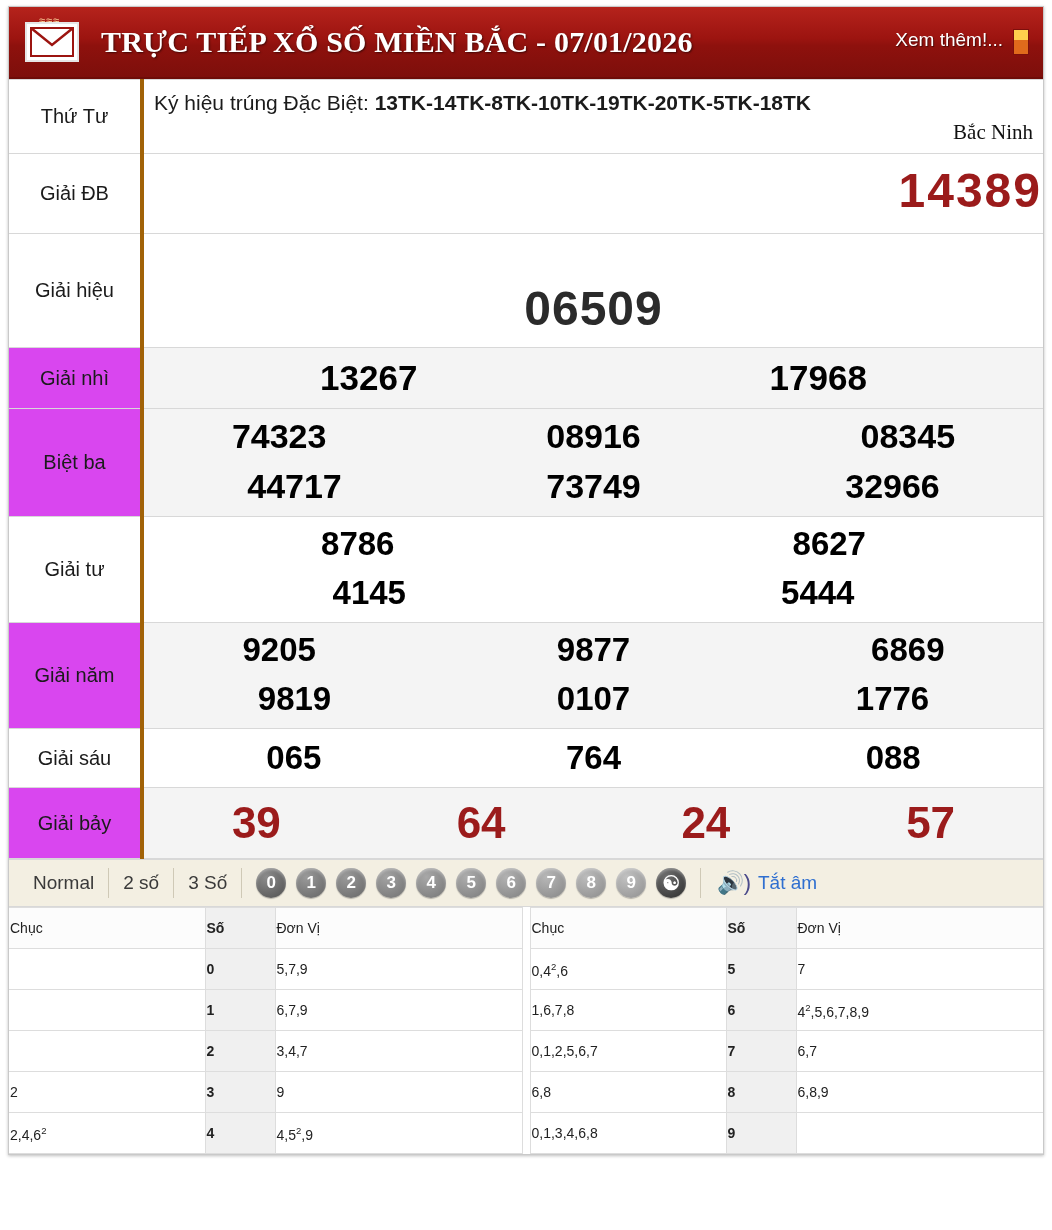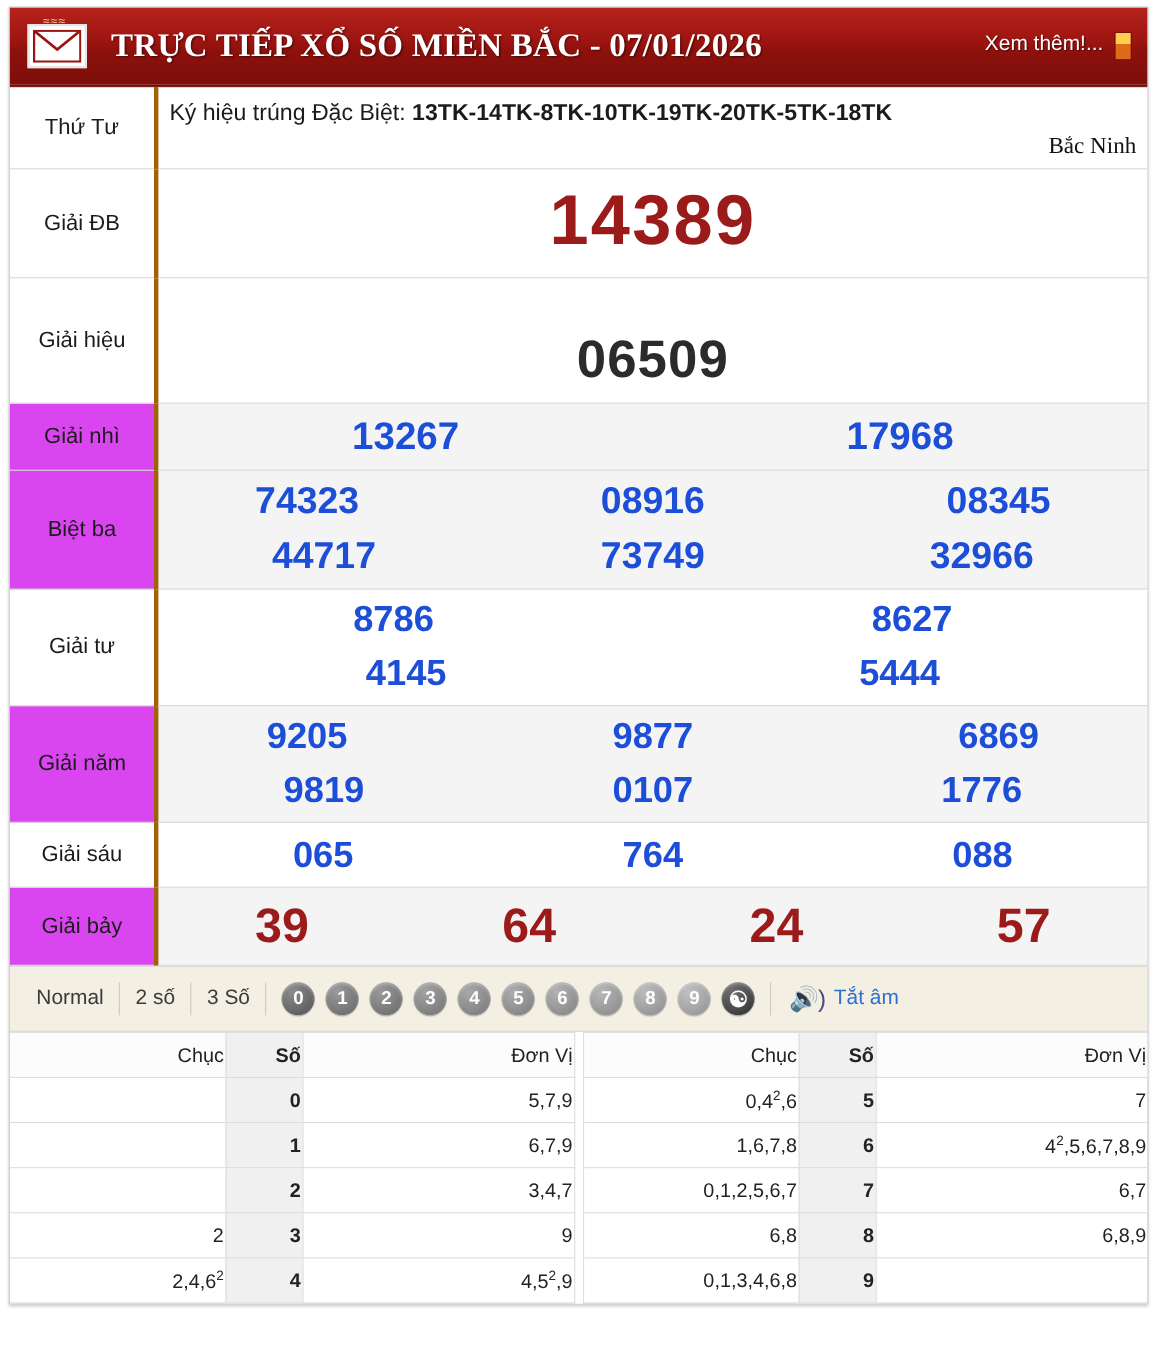--- a/index.html
+++ b/index.html
@@ -109,23 +109,23 @@
   }
   .sym-text b { font-weight: bold; }
   .province {
     text-align: right;
     font-family: "Liberation Serif", serif;
     font-size: 21px;
     color: #111;
     margin-top: 2px;
   }
   .db-num {
-    text-align: center;
+    text-align: right;
     color: #9b1b1b;
-    font-size: 64px;
+    font-size: 48px;
     font-weight: bold;
     letter-spacing: 2px;
     padding: 8px 0 14px 0;
     font-family: "Liberation Sans", sans-serif;
   }
   .g1-num {
     text-align: center;
     color: #2b2b2b;
     font-size: 48px;
     font-weight: bold;
@@ -133,41 +133,41 @@
     padding: 6px 0 10px 0;
     margin-top: 40px;
   }
   .nums {
     display: flex;
     width: 100%;
   }
   .nums > div {
     flex: 1;
     text-align: center;
-    color: #1d4ed8;
+    color: #000000;
     font-weight: bold;
   }
   .g2 .nums > div { font-size: 35px; }
   .g3 .nums > div { font-size: 34px; }
   .g4 .nums > div { font-size: 33px; }
   .g5 .nums > div { font-size: 33px; }
   .g6 .nums > div { font-size: 33px; }
   .g7 .nums > div { font-size: 44px; color: #9b1b1b; }
   .rowpad { padding: 7px 0; gap: 46px; }
   .rowpad2 { padding: 4px 0 9px 0; }
   .cellpad { padding: 10px 0; }
 
   
   .ctrlbar {
     display: flex;
     align-items: center;
     background: #f3efe2;
     border-top: 1px solid #d8d8d8;
     border-bottom: 1px solid #d8d8d8;
-    height: 60px;
+    height: 48px;
     padding: 0 10px;
     gap: 0;
   }
   .ctrl-txt {
     font-size: 19px;
     color: #3a3a3a;
     padding: 0 14px;
     white-space: nowrap;
   }
   .vdiv {
@@ -215,23 +215,23 @@
     font-size: 19px;
   }
   
   table.loto {
     width: 100%;
     border-collapse: collapse;
     table-layout: fixed;
   }
   table.loto th, table.loto td {
     border: 1px solid #ddd;
-    font-size: 18px;
+    font-size: 14px;
     color: #222;
-    text-align: right;
+    text-align: left;
     height: 41px;
     font-weight: normal;
     font-family: "Liberation Sans", sans-serif;
   }
   table.loto th { background: #fcfcfc; }
   table.loto th.so, table.loto td.so {
     background: #f0f0f0;
     font-weight: bold;
     width: 70px;
   }

